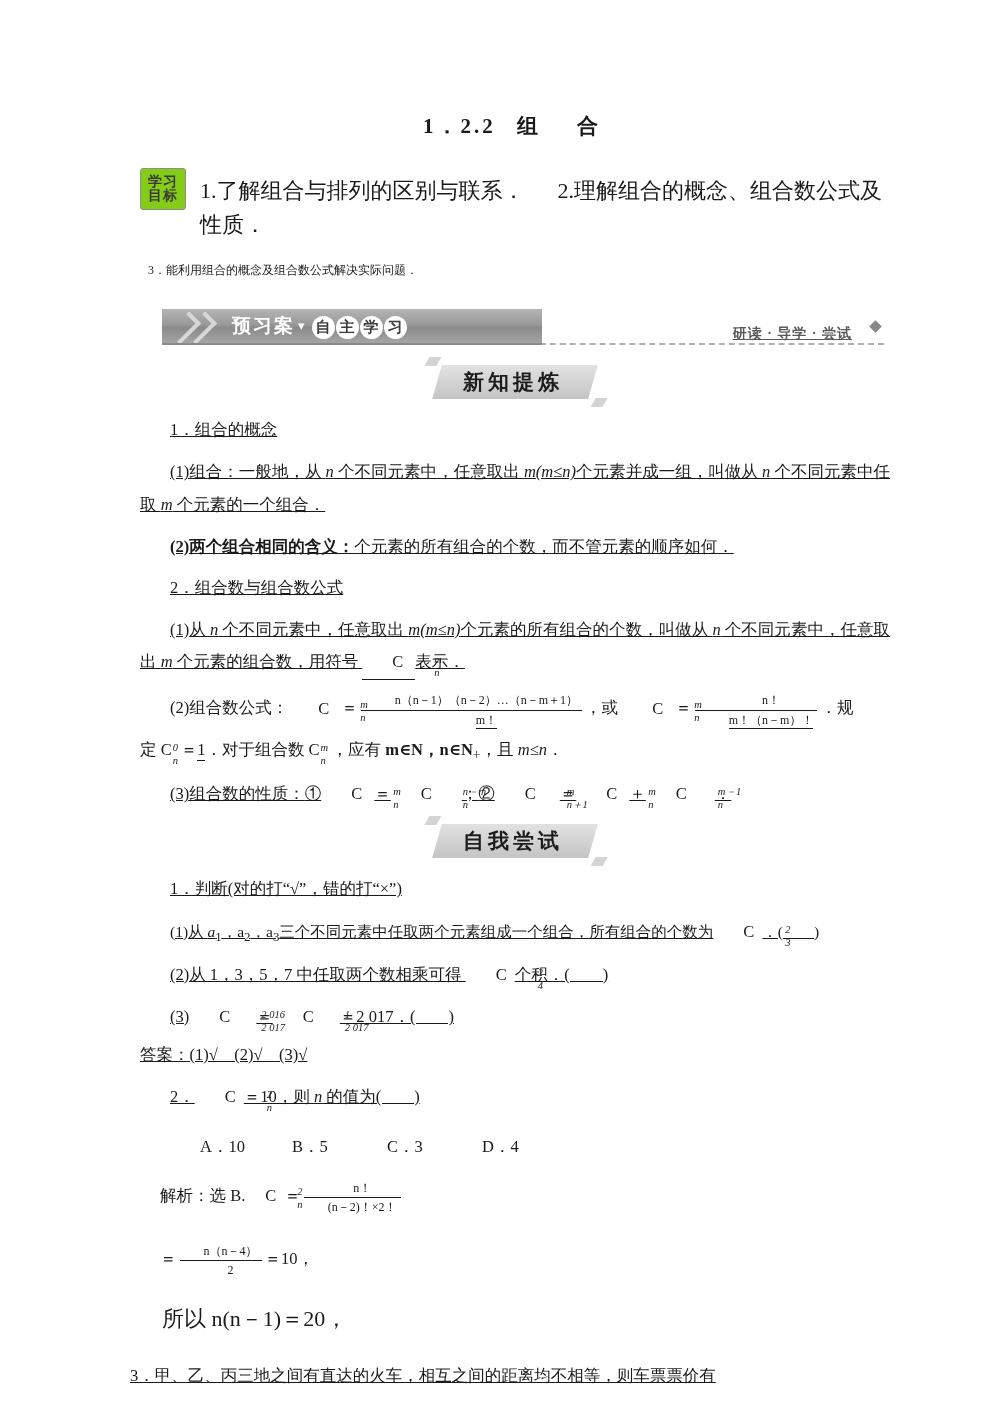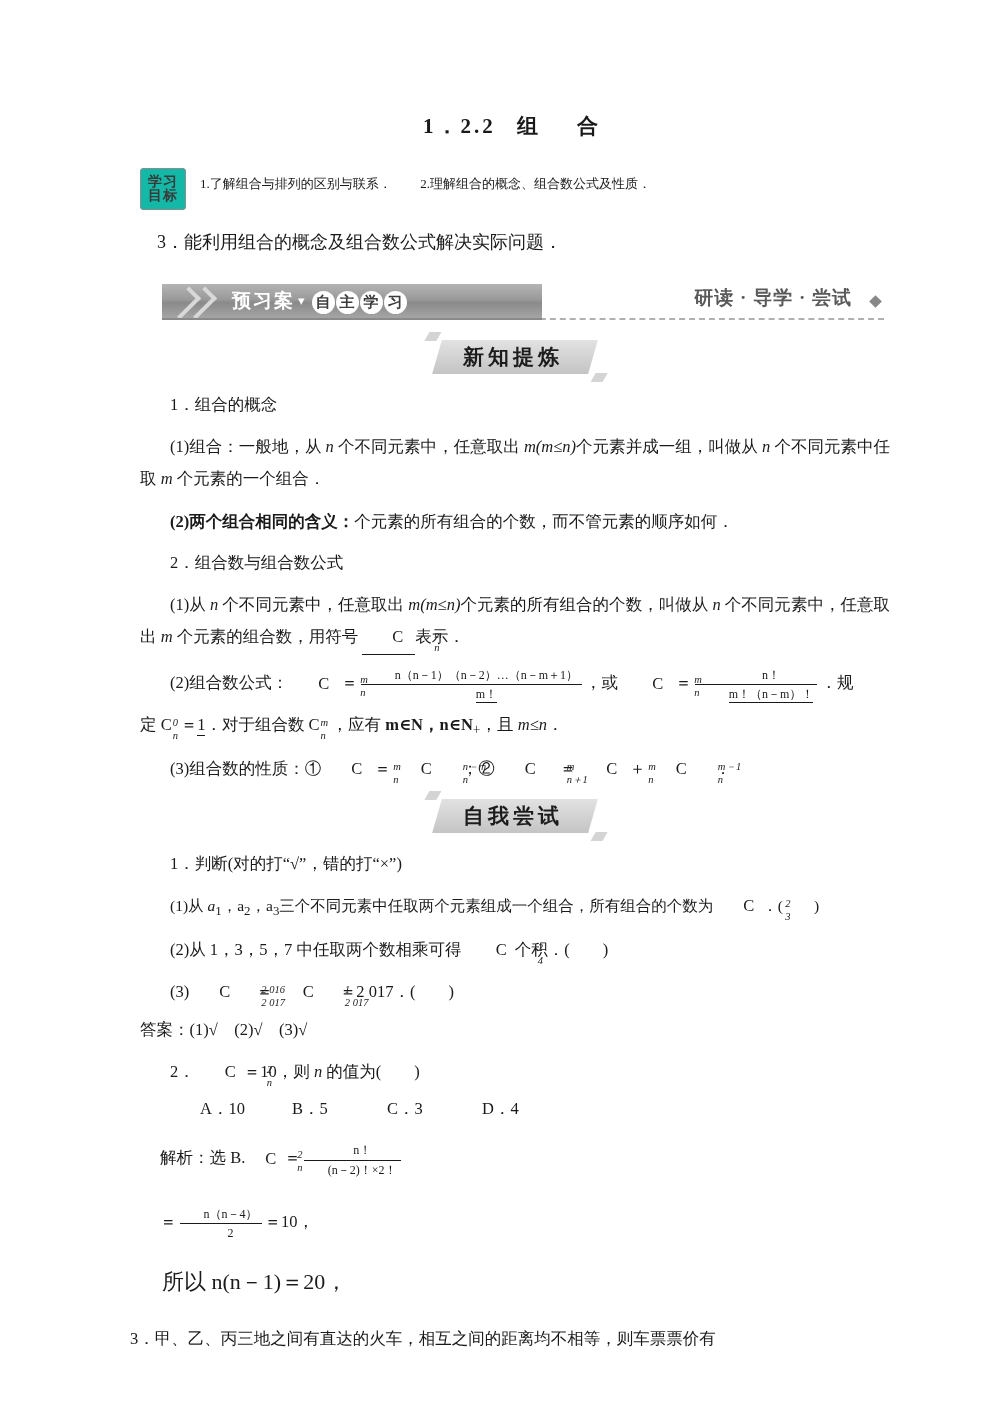--- a/index.html
+++ b/index.html
@@ -45,47 +45,47 @@
   
   .objectives-row {
     display: flex;
     align-items: flex-start;
     margin-top: 26px;
   }
   .obj-badge {
     width: 44px;
     min-width: 44px;
     height: 40px;
-    background: #14b8a6;
+    background: #84cc16;
     border: 1px solid #8d8d8d;
     border-radius: 3px;
     display: flex;
     flex-direction: column;
     align-items: center;
     justify-content: center;
     line-height: 1.02;
     margin-top: 2px;
   }
   .obj-badge span {
     font-size: 14px;
     font-weight: bold;
     color: #3a3a3a;
     letter-spacing: 1px;
   }
   .obj-text {
-    font-size: 13px;
+    font-size: 22px;
     line-height: 1.55;
     margin-left: 14px;
     padding-top: 8px;
   }
   .obj-text .gap { display: inline-block; width: 22px; }
   .obj-line2 {
-    font-size: 18px;
+    font-size: 12px;
     margin-top: 20px;
-    margin-left: 17px;
+    margin-left: 8px;
   }
 
   
   .banner {
     position: relative;
     margin-top: 30px;
     height: 40px;
   }
   .banner-bar {
     position: absolute;
@@ -134,25 +134,26 @@
     color: #3b3b3b;
     font-size: 15px;
     font-weight: bold;
     margin-right: 1px;
     vertical-align: middle;
     letter-spacing: 0;
   }
   .banner-right {
     position: absolute;
     right: 38px;
-    top: 1px;
-    font-size: 19px;
+    top: 16px;
+    font-size: 14px;
     font-weight: bold;
     color: #5a5a5a;
     letter-spacing: 1px;
+    text-decoration: underline;
   }
   .banner-diamond {
     position: absolute;
     right: 10px;
     top: 13px;
     width: 9px;
     height: 9px;
     background: #888888;
     transform: rotate(45deg);
   }
@@ -200,20 +201,21 @@
   }
   .plate-tick.tl { left: -16px; top: -8px; }
   .plate-tick.br { right: -18px; bottom: -8px; }
 
   
   .p {
     font-size: 16.5px;
     line-height: 1.95;
     margin: 10px 0 0 0;
     text-align: justify;
+    text-decoration: underline;
   }
   .p.ind { text-indent: 30px; }
   .p.num { margin-top: 9px; }
   .b { font-weight: bold; }
   .it { font-style: italic; font-family: "Liberation Serif", serif; }
   .ul { border-bottom: 1px solid #1a1a1a; padding-bottom: 1px; }
   .combsym {
     display: inline-block;
     position: relative;
     vertical-align: baseline;
@@ -258,21 +260,21 @@
   }
   .formula-cont {
     font-size: 16.5px;
     line-height: 1.9;
     margin-top: 6px;
   }
 
   
   .opts {
     font-size: 16.5px;
-    margin-top: 10px;
+    margin-top: 22px;
   }
   .opts span { display: inline-block; }
   .o1 { width: 92px; }
   .o2 { width: 95px; }
   .o3 { width: 95px; }
 
   .solution {
     font-size: 16.5px;
     line-height: 1.6;
     margin-top: 22px;

